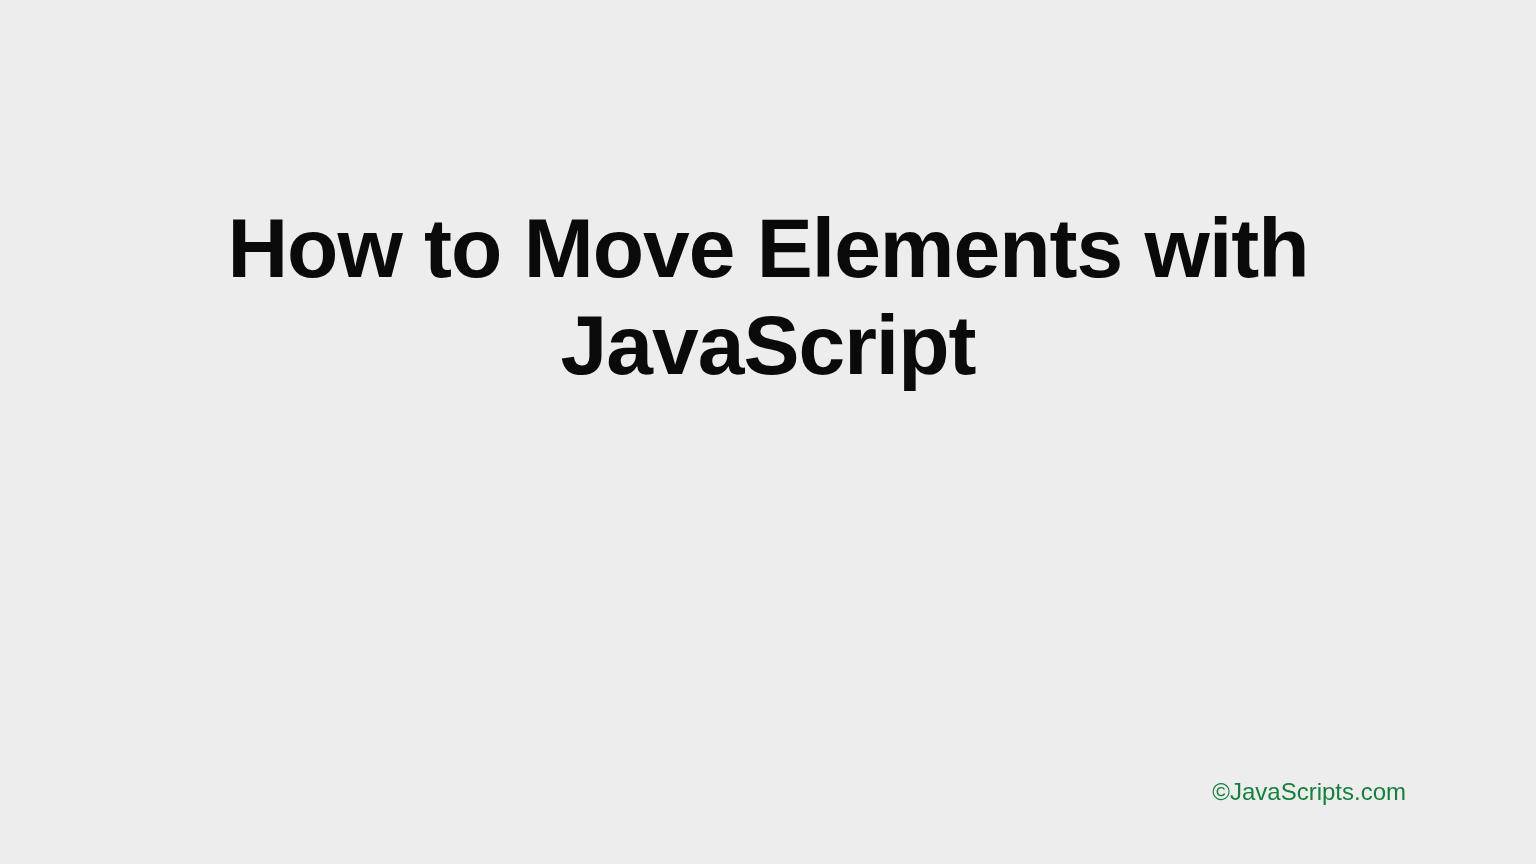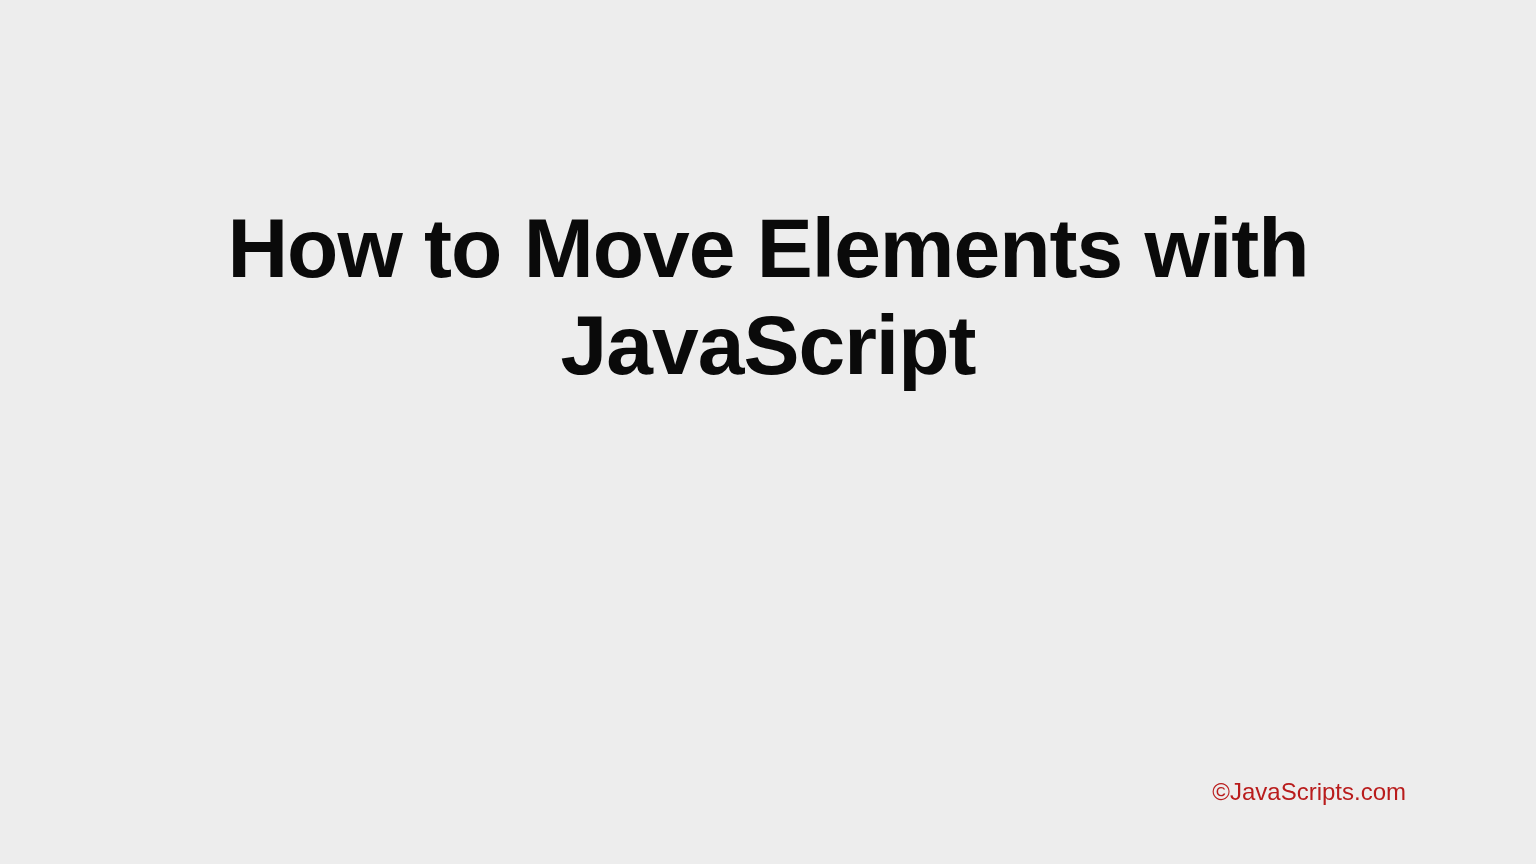--- a/index.html
+++ b/index.html
@@ -29,21 +29,21 @@
       font-weight: 700;
       color: #0a0a0a;
       line-height: 1.15;
       letter-spacing: -1px;
     }
     .attribution {
       position: absolute;
       bottom: 58px;
       right: 130px;
       font-size: 24px;
-      color: #b91c1c;
+      color: #15803d;
       font-weight: 400;
     }
   </style>
 </head>
 <body>
 
 <div class="title-container">
   <h1 class="main-title">How to Move Elements with JavaScript</h1>
 </div>
 

